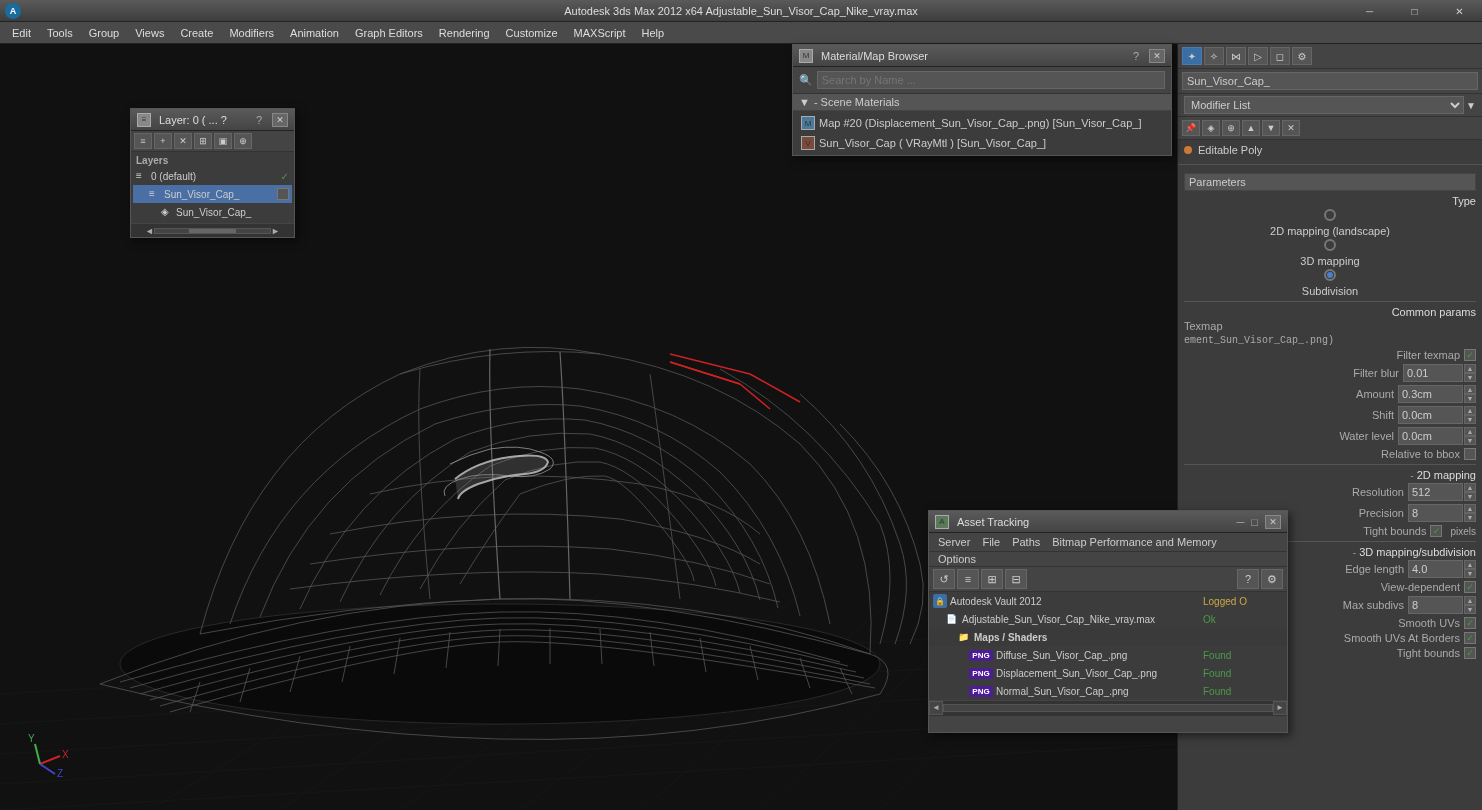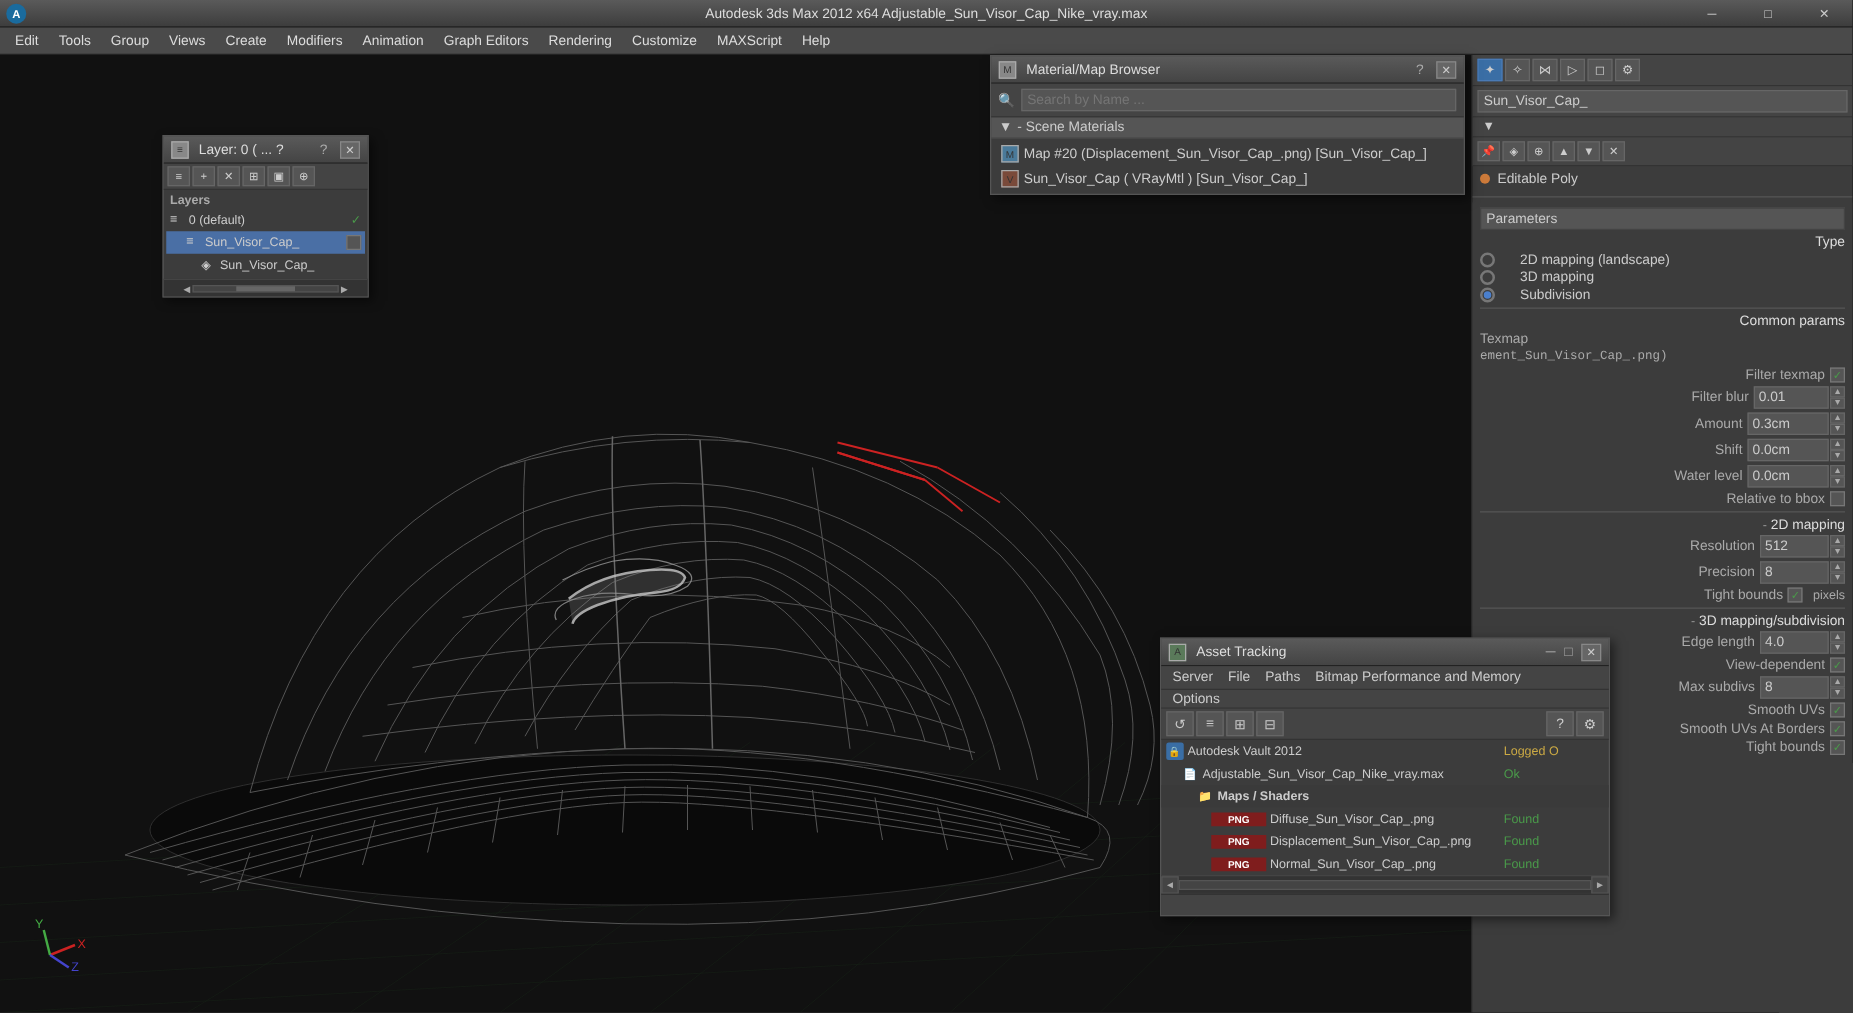--- a/index.html
+++ b/index.html
@@ -403,24 +403,25 @@
     }
     .param-label {
       min-width: 80px;
       color: #aaa;
       font-size: 11px;
     }
     .param-label.right { text-align: right; flex: 1; }
     .radio-option {
       display: flex;
       align-items: center;
-      gap: 20px;
+      gap: 4px;
       margin-bottom: 2px;
       font-size: 11px;
       color: #ccc;
+      flex-direction: column;
     }
     .radio-dot {
       width: 12px;
       height: 12px;
       border-radius: 50%;
       border: 2px solid #777;
       display: flex;
       align-items: center;
       justify-content: center;
     }
@@ -623,23 +624,23 @@
     }
 
     
     .viewport-svg {
       position: absolute;
       top: 0; left: 0; right: 0; bottom: 0;
     }
 
     
     .png-badge {
-      width: 44px;
+      width: 24px;
       height: 11px;
-      background: #7f1d1d;
+      background: #4c1d95;
       color: white;
       font-size: 8px;
       display: inline-flex;
       align-items: center;
       justify-content: center;
       font-weight: bold;
       margin-right: 3px;
     }
 
     .vault-icon {
@@ -899,20 +900,23 @@
     <div class="rp-icon-btn" title="Motion">▷</div>
     <div class="rp-icon-btn" title="Display">◻</div>
     <div class="rp-icon-btn" title="Utilities">⚙</div>
   </div>
 
   <div class="name-input-row">
     <input type="text" style="width: 100%; background: rgb(85, 85, 85); border: 1px solid rgb(102, 102, 102); color: rgb(204, 204, 204); padding: 2px 4px; font-size: 11px;" value="Sun_Visor_Cap_">
   </div>
 
   <div class="modifier-list-header">
+    <select style="width:100%;background:#555;border:1px solid #666;color:#ccc;font-size:11px;padding:1px 2px;">
+      <option>Modifier List</option>
+    </select>
     <div style="margin-left:2px;color:#ccc;font-size:10px;cursor:pointer;">▼</div>
   </div>
 
   <div class="modify-toolbar">
     <div class="tb-btn">📌</div>
     <div class="tb-btn">◈</div>
     <div class="tb-btn">⊕</div>
     <div class="tb-btn">▲</div>
     <div class="tb-btn">▼</div>
     <div class="tb-btn">✕</div>

